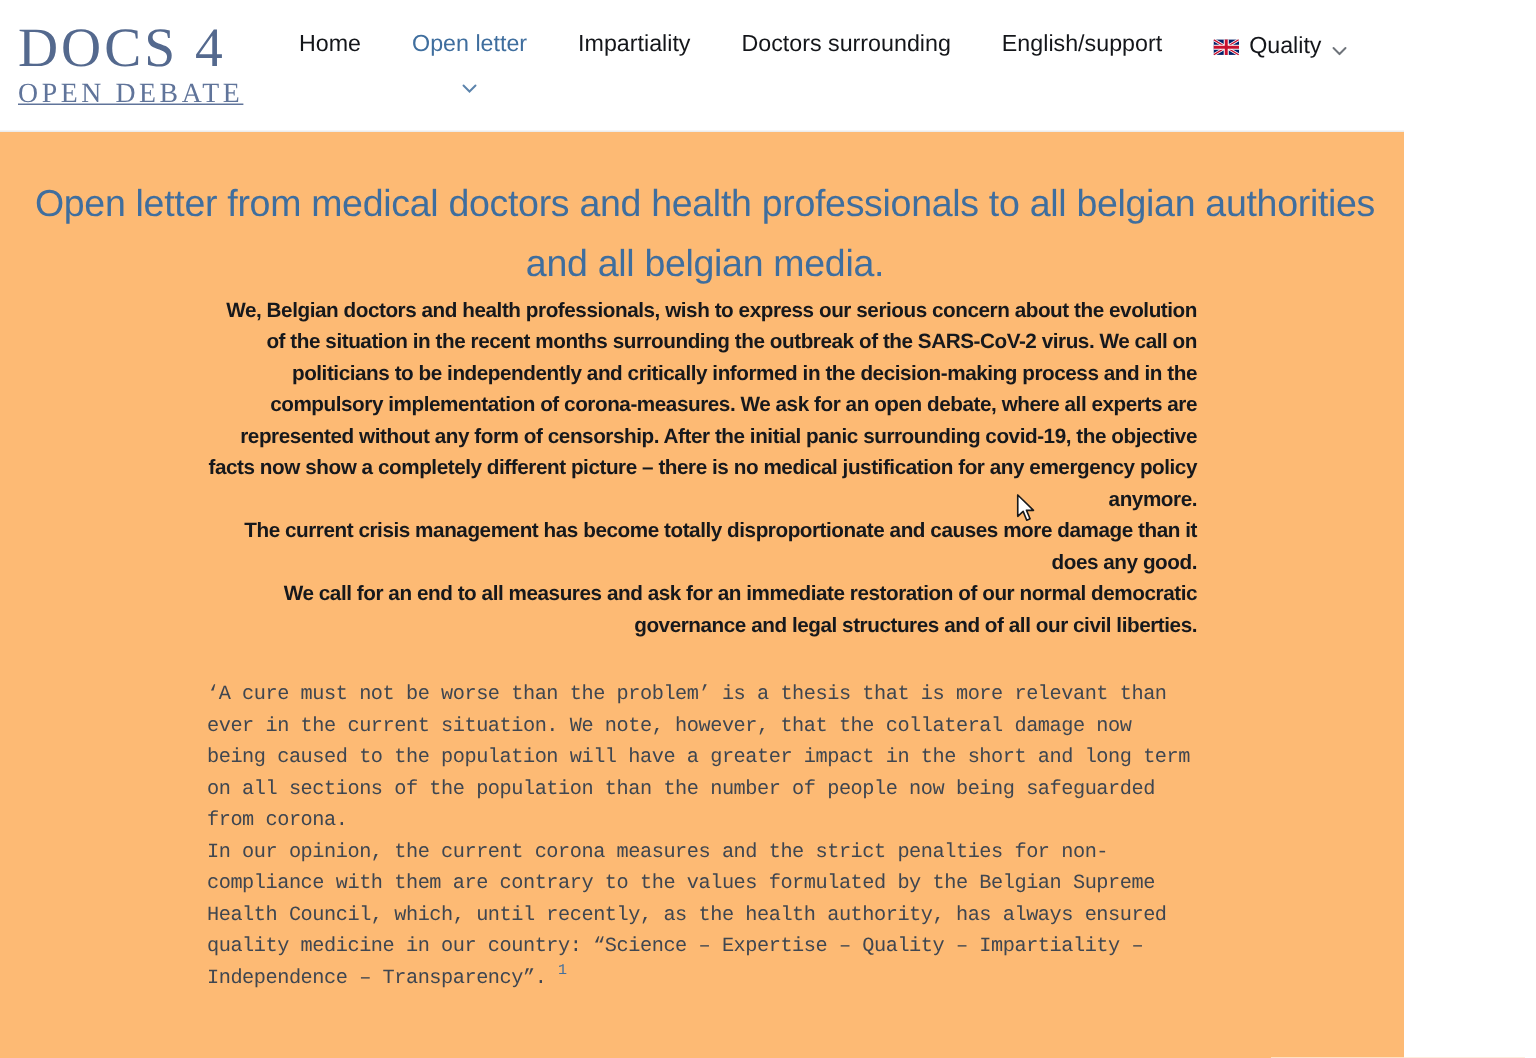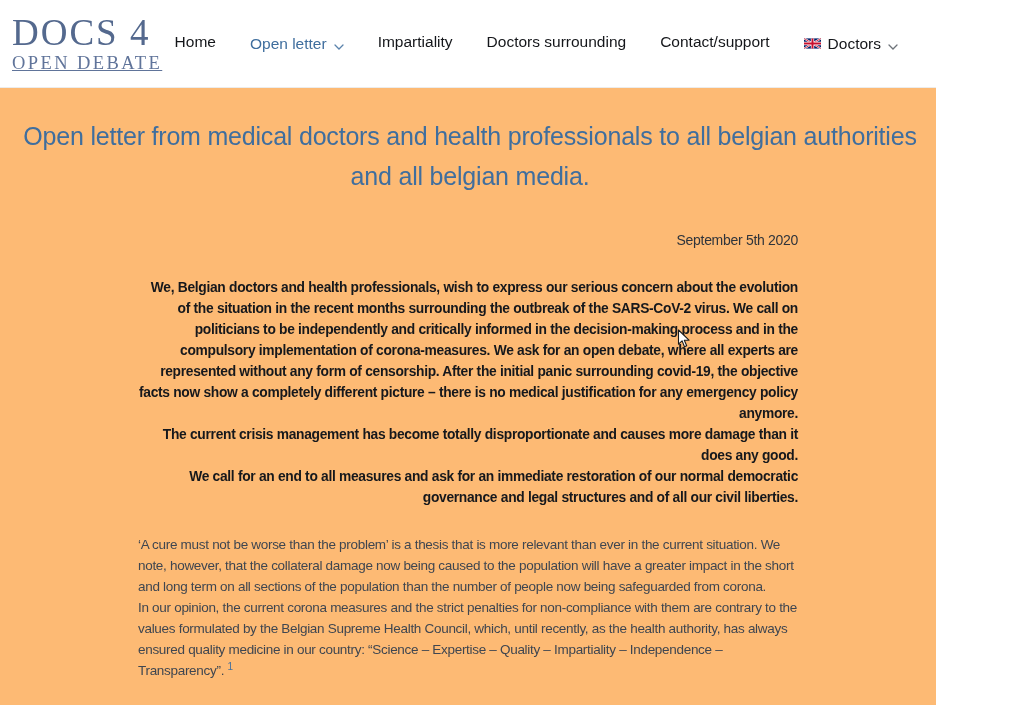--- a/index.html
+++ b/index.html
@@ -55,21 +55,21 @@
   }
   .nav-item {
     display: flex;
     align-items: center;
     gap: 7px;
     color: inherit;
     text-decoration: none;
     cursor: pointer;
     white-space: nowrap;
   }
-  .nav-item.active { color: #3f6e9e; }
+  .nav-item.active { color: #3f6e9e; flex-direction: column; }
   .chev { margin-top: 3px; opacity: 0.85; }
   .flag { border-radius: 1px; display: block; }
 
   
   .title {
     width: 940px;
     margin: 28px auto 0;
     text-align: center;
     color: #3f6e9e;
     font-size: 25px;
@@ -92,21 +92,21 @@
     color: #2f343b;
   }
   .intro {
     white-space: pre-line;
     text-align: right;
     font-weight: 700;
     color: #16181c;
     margin: 0 0 26px;
     font-size: 13.8px;
   }
-  .para { margin: 0; text-align: left; }
+  .para { margin: 0; text-align: left; font-family: Liberation Mono, monospace; }
   .footnote {
     font-size: 10px;
     vertical-align: super;
     line-height: 0;
   }
   .footnote a { color: #44709d; text-decoration: none; cursor: pointer; }
 
   
   .cursor {
     position: absolute;
@@ -135,45 +135,44 @@
           <svg width="10" height="6" viewBox="0 0 10 6">
               <path d="M1 1 L5 5 L9 1" fill="none" stroke="currentColor" stroke-width="1.3" stroke-linecap="round"></path>
             </svg>
         </span>
       </a>
 
       <a class="nav-item">Impartiality</a>
 
       <a class="nav-item">Doctors surrounding</a>
 
-      <a class="nav-item">Contact/support</a>
+      <a class="nav-item">English/support</a>
 
       <a class="nav-item">
         <svg class="flag" width="17" height="11" viewBox="0 0 60 36">
           <rect width="60" height="36" fill="#012169"></rect>
           <path d="M0,0 L60,36 M60,0 L0,36" stroke="#ffffff" stroke-width="7"></path>
           <path d="M0,0 L60,36 M60,0 L0,36" stroke="#C8102E" stroke-width="3"></path>
           <path d="M30,0 V36 M0,18 H60" stroke="#ffffff" stroke-width="12"></path>
           <path d="M30,0 V36 M0,18 H60" stroke="#C8102E" stroke-width="7"></path>
         </svg>
-        <span>Doctors</span>
+        <span>Quality</span>
         <span class="chev">
           <svg width="10" height="6" viewBox="0 0 10 6">
               <path d="M1 1 L5 5 L9 1" fill="none" stroke="#555b63" stroke-width="1.3" stroke-linecap="round"></path>
             </svg>
         </span>
       </a>
     </nav>
   </header>
 
   <main>
     <h1 class="title">Open letter from medical doctors and health professionals to all belgian authorities and all belgian media.</h1>
 
     <div class="letter">
-      <p class="date">September 5th 2020</p>
 
       <p class="intro">We, Belgian doctors and health professionals, wish to express our serious concern about the evolution of the situation in the recent months surrounding the outbreak of the SARS-CoV-2 virus. We call on politicians to be independently and critically informed in the decision-making process and in the compulsory implementation of corona-measures. We ask for an open debate, where all experts are represented without any form of censorship. After the initial panic surrounding covid-19, the objective facts now show a completely different picture – there is no medical justification for any emergency policy anymore.
 The current crisis management has become totally disproportionate and causes more damage than it does any good.
 We call for an end to all measures and ask for an immediate restoration of our normal democratic governance and legal structures and of all our civil liberties.</p>
 
       <p class="para">‘A cure must not be worse than the problem’ is a thesis that is more relevant than ever in the current situation. We note, however, that the collateral damage now being caused to the population will have a greater impact in the short and long term on all sections of the population than the number of people now being safeguarded from corona.</p>
 
       <p class="para"><span>In our opinion, the current corona measures and the strict penalties for non-compliance with them are contrary to the values formulated by the Belgian Supreme Health Council, which, until recently, as the health authority, has always ensured quality medicine in our country: “Science – Expertise – Quality – Impartiality – Independence – Transparency”.</span>
         <sup class="footnote"><a>1</a></sup>
       </p>

